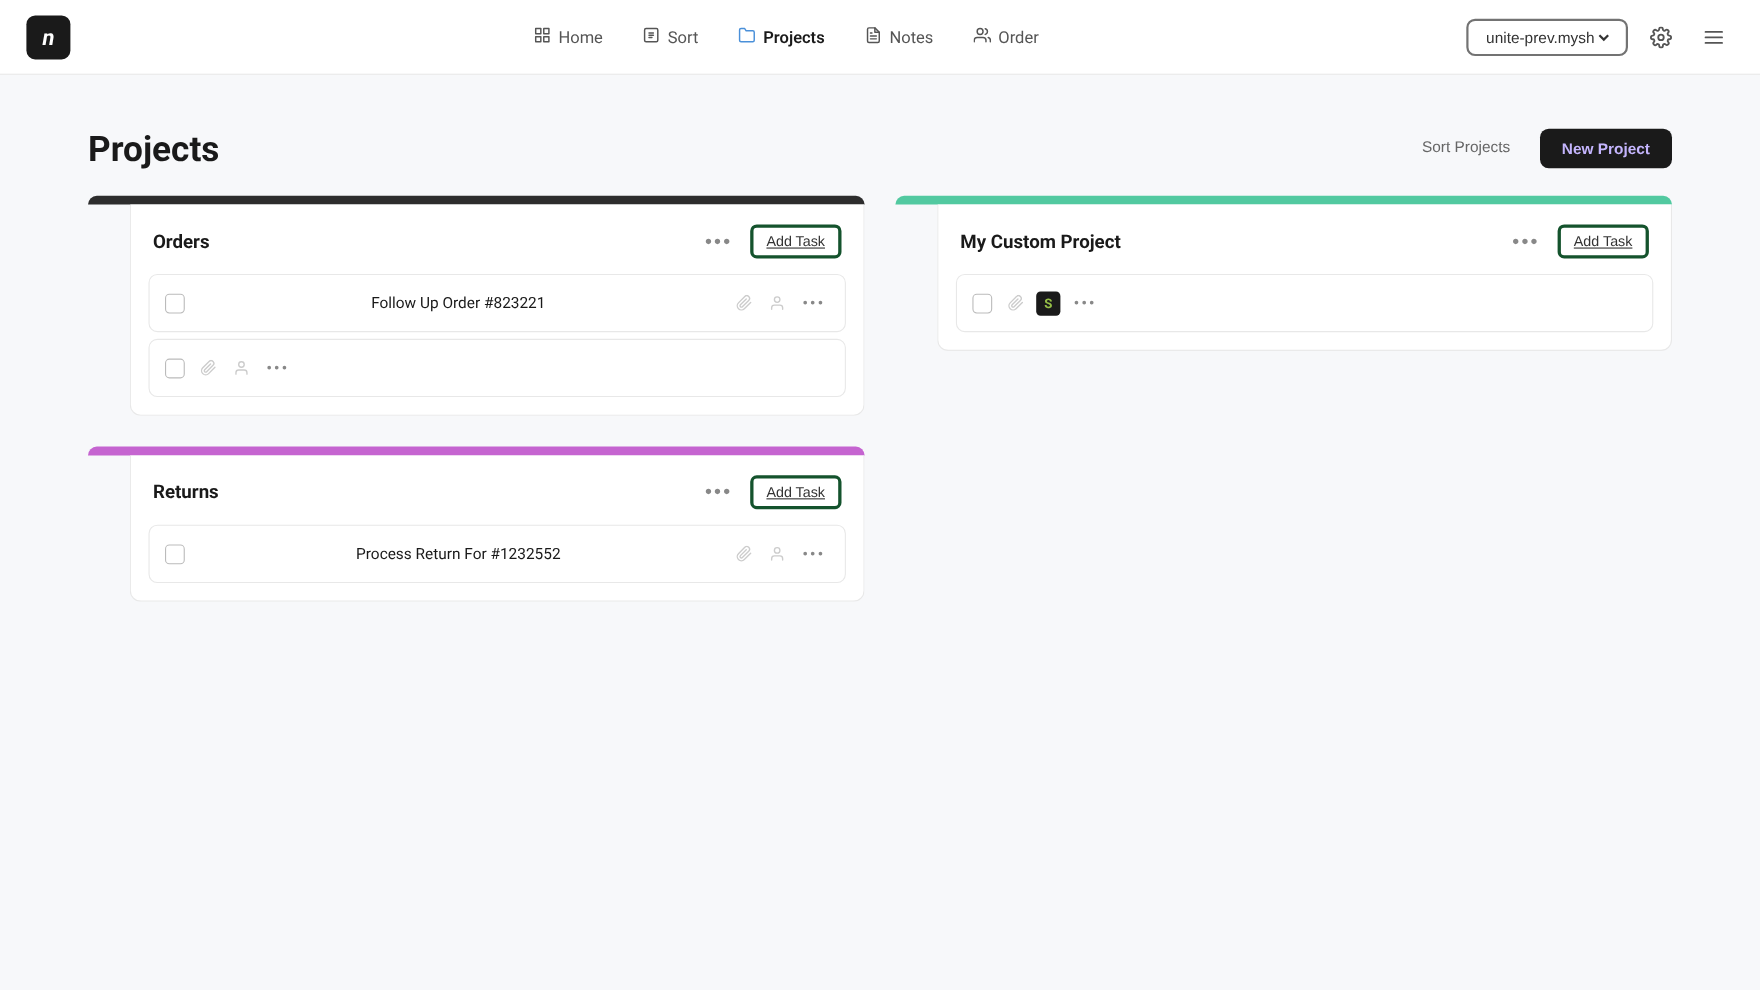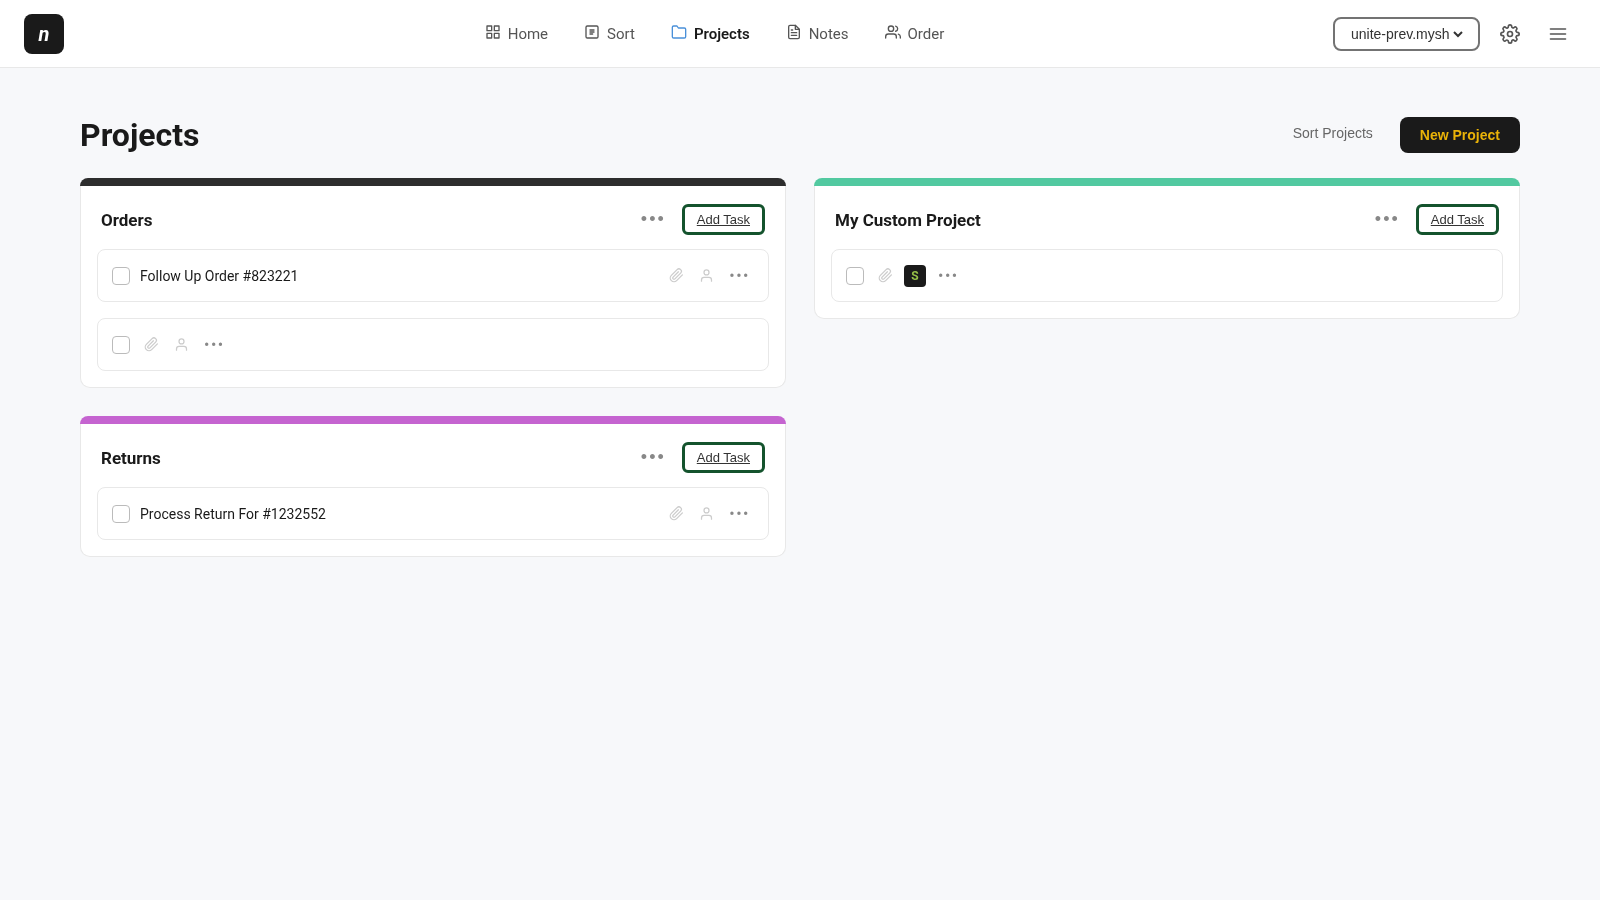--- a/index.html
+++ b/index.html
@@ -129,21 +129,21 @@
       font-size: 14px;
       color: #666;
       cursor: pointer;
       background: none;
       border: none;
       padding: 8px 12px;
       border-radius: 6px;
     }
     .new-project-btn {
       background: #1a1a1a;
-      color: #eab308;
+      color: #c4b5fd;
       border: none;
       border-radius: 8px;
       padding: 10px 20px;
       font-size: 14px;
       font-weight: 600;
       cursor: pointer;
       transition: background 0.15s;
     }
     .expanded-view {
       display: flex;
@@ -167,20 +167,21 @@
       display: grid;
       grid-template-columns: 1fr 1fr;
       gap: 28px;
     }
     .project-card {
       background: #fff;
       border-radius: 0 0 10px 10px;
       border: 1px solid #e8e8e8;
       border-top: none;
       overflow: visible;
+      margin-left: 38px;
     }
     .project-top-bar {
       height: 8px;
       border-radius: 10px 10px 0 0;
       margin-bottom: 0;
     }
     .bar-dark { background: #2d2d2d; }
     .bar-green { background: #52c9a0; }
     .bar-purple { background: #c564d0; }
 
@@ -220,21 +221,22 @@
       cursor: pointer;
       font-weight: 500;
       text-decoration: underline;
     }
 
     
     .tasks-list {
       padding: 0 16px 16px;
       display: flex;
       flex-direction: column;
-      gap: 16px;
+      gap: 6px;
+      text-align: center;
     }
     .task-item {
       background: #fff;
       border: 1px solid #e8e8e8;
       border-radius: 8px;
       padding: 14px 14px;
       display: flex;
       align-items: center;
       gap: 10px;
     }

